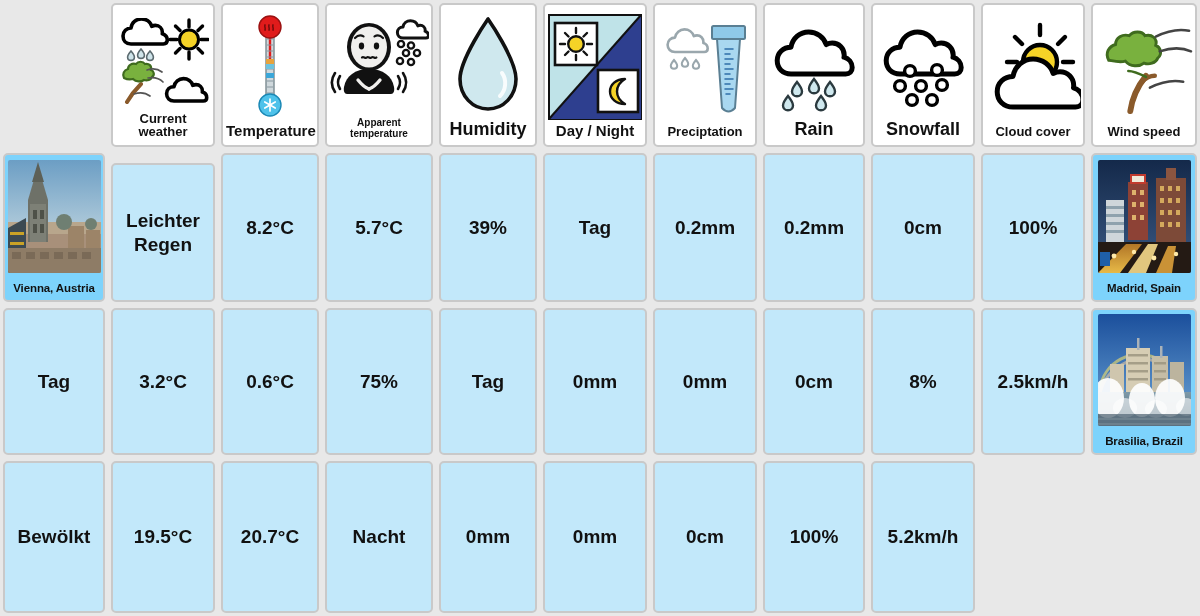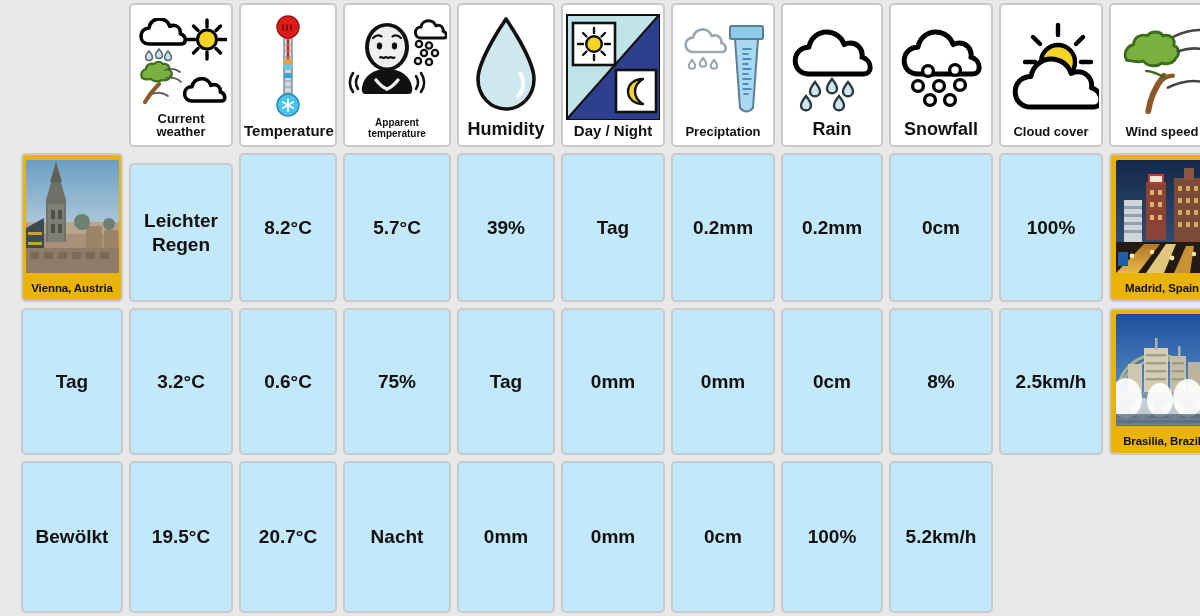--- a/index.html
+++ b/index.html
@@ -8,21 +8,20 @@
     background:#e8e8e8;
     font-family:"Liberation Sans", sans-serif;
     overflow:hidden;
   }
   .grid{
     width:988px;height:616px;
     display:grid;
     grid-template-columns:108px 110px 104px 114px 104px 110px 110px 108px 110px 110px 112px;
     grid-template-rows:150px 155px 153px 158px;
     box-sizing:border-box;
-    padding-left:18px;
   }
   .cell{
     margin:3px;
     box-sizing:border-box;
     border:2px solid #c9c9c9;
     border-radius:5px;
     display:flex;
     flex-direction:column;
     align-items:center;
     justify-content:center;
@@ -32,21 +31,21 @@
   .head{background:#ffffff;justify-content:space-between;padding:5px 2px 6px;}
   .head .icon{flex:1;display:flex;align-items:center;justify-content:center;width:100%;}
   .head .lbl{
     font-weight:bold;color:#111;text-align:center;line-height:1.05;
     width:100%;padding:0 1px;box-sizing:border-box;
   }
   .lbl.s18{font-size:18px;}
   .lbl.s15{font-size:15px;}
   .lbl.s13{font-size:13px;}
   .lbl.s10{font-size:10px;}
-  .city{background:#eab308;justify-content:center;padding:4px 0 6px;}
+  .city{background:#7dd3fc;justify-content:center;padding:4px 0 6px;}
   .city .photo{
     width:93px;height:113px;border-radius:2px;overflow:hidden;
     display:block;
   }
   .city .cname{
     font-size:11.5px;font-weight:bold;color:#111;margin-top:9px;text-align:center;
     letter-spacing:-0.1px;
   }
   .val{
     background:#c2e8fa;

